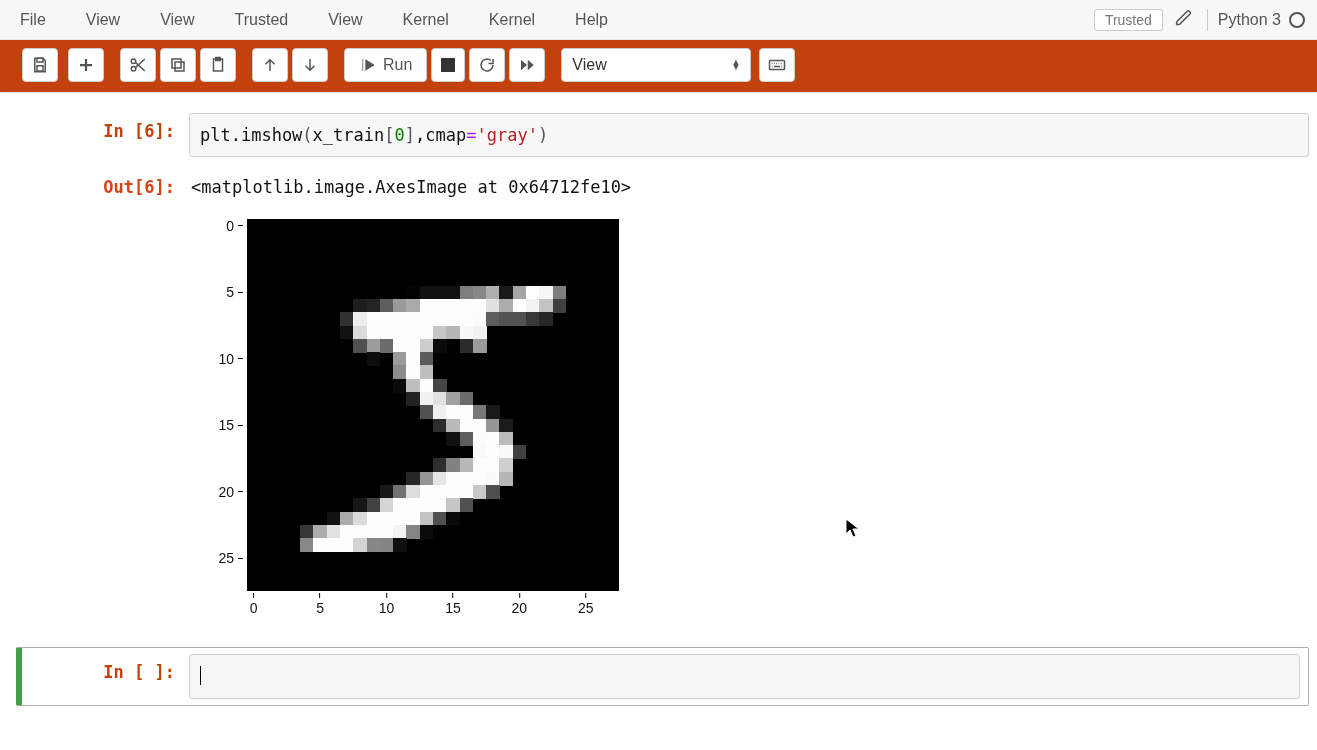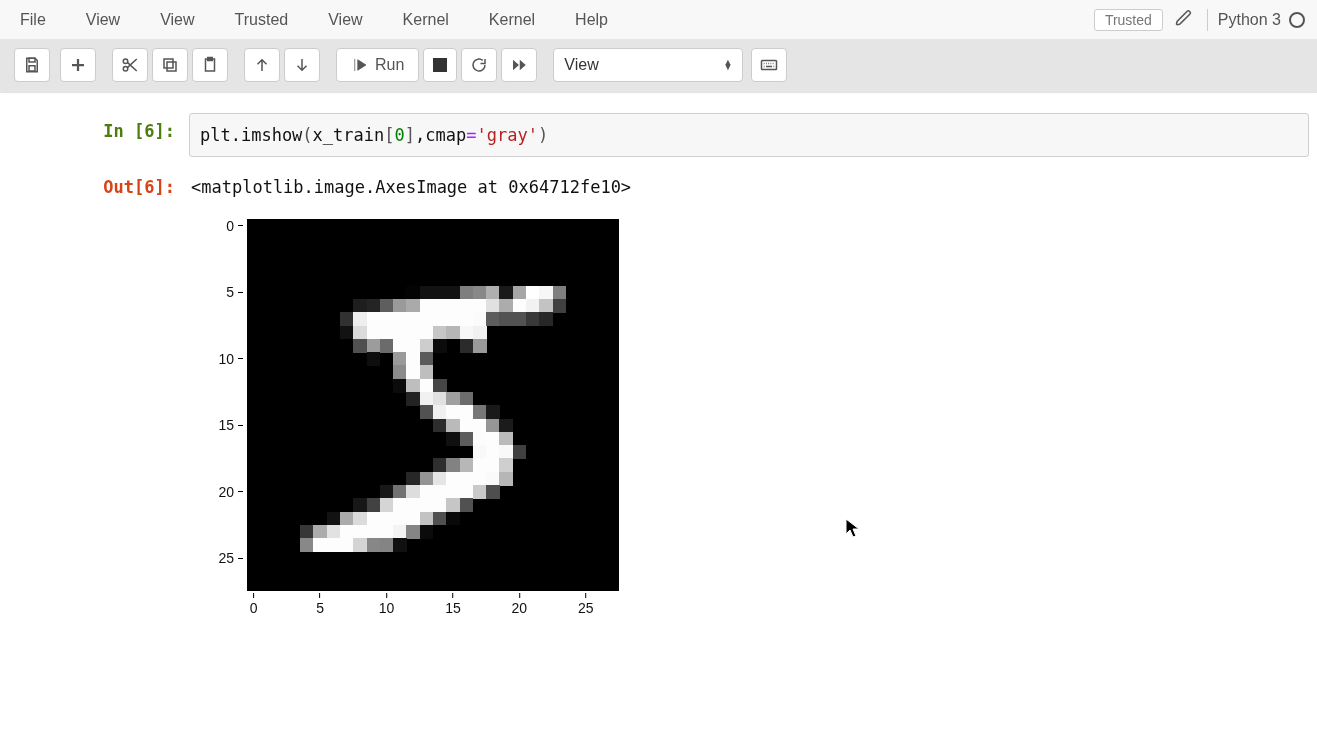--- a/index.html
+++ b/index.html
@@ -8,35 +8,35 @@
   .menubar { display:flex; align-items:center; height:40px; border-bottom:1px solid #e5e5e5; background:#f8f8f8; padding:0 8px 0 0; }
   .menubar .menu { display:flex; }
   .menubar .menu-item { padding:9px 20px; font-size:16px; color:#555; cursor:pointer; }
   .menubar .spacer { flex:1; }
   .trusted { border:1px solid #ccc; border-radius:3px; padding:2px 10px; font-size:14px; color:#777; margin-right:12px; background:#fff; }
   .pencil { font-size:16px; color:#555; margin-right:14px; cursor:pointer; }
   .vert-sep { width:1px; height:22px; background:#ccc; margin-right:10px; }
   .kernel-name { font-size:16px; color:#555; margin-right:8px; }
   .kernel-indicator { width:16px; height:16px; border:2px solid #555; border-radius:50%; margin-right:4px; }
   
-  .toolbar { display:flex; align-items:center; padding:8px 6px 10px 12px; border-bottom:1px solid #e5e5e5; background:#e5e5e5; box-shadow:0 3px 3px -3px rgba(0,0,0,.05); }
+  .toolbar { display:flex; align-items:center; padding:8px 6px 10px 20px; border-bottom:1px solid #e5e5e5; background:#c2410c; box-shadow:0 3px 3px -3px rgba(0,0,0,.05); }
   .btn { display:inline-flex; align-items:center; justify-content:center; min-width:34px; height:34px; border:1px solid #ccc; border-radius:4px; background:#fff; margin:0 2px; padding:0 8px; cursor:pointer; color:#555; font-size:16px; }
   .btn.run-btn { padding:0 14px; }
   .btn.run-btn span.label { margin-left:6px; font-size:16px; }
   .btn-group { display:inline-flex; margin:0 6px; }
   .select-celltype { display:inline-flex; align-items:center; justify-content:space-between; width:190px; height:34px; border:1px solid #ccc; border-radius:4px; padding:0 10px; margin:0 6px 0 8px; font-size:16px; background:#fff; cursor:pointer; }
   .select-celltype .caret { display:flex; flex-direction:column; line-height:5px; font-size:9px; color:#555; }
   
   .ico { display:inline-flex; width:18px; height:18px; align-items:center; justify-content:center; }
   .ico svg { width:18px; height:18px; }
   
   .notebook { padding:18px 0 0 0; }
   .cell { display:flex; padding:2px 8px 4px 16px; }
   .prompt-col { width:165px; flex-shrink:0; padding:8px 6px 0 0; font-family:"Menlo","Consolas","DejaVu Sans Mono",monospace; font-size:17px; text-align:right; }
-  .prompt-in { color:#4d7c0f; font-weight:bold; }
+  .prompt-in { color:#c2410c; font-weight:bold; }
   .prompt-out { color:#D84315; font-weight:bold; }
   .cell-body { flex:1;margin-left:8px; }
   .code-input { border:1px solid #cfcfcf; border-radius:3px; background:#f7f7f7; padding:8px 10px; font-family:"Menlo","Consolas","DejaVu Sans Mono",monospace; font-size:17px; line-height:1.55; }
   .code-input.empty { min-height:26px; }
   .output-text { font-family:"Menlo","Consolas","DejaVu Sans Mono",monospace; font-size:17px; padding:8px 0 6px 2px; color:#111; }
   
   .tok-id{color:#111} .tok-punc{color:#111} .tok-paren{color:#555} .tok-num{color:#008000} .tok-op{color:#AA22FF;font-weight:normal} .tok-str{color:#BA2121}
   
   .plot-wrap { margin:16px 0 0 10px; position:relative; width:440px; }
   .axes { position:relative; width:420px; height:400px; }
@@ -423,19 +423,27 @@
               <div class="tick" style="left:338.7857142857143px">
                 <span class="mark"></span>
                 <span>25</span>
               </div>
             </div>
         </div>
       </div>
     </div>
   </div>
 
+  <div class="cell selected">
+    <div class="prompt-col prompt-in">In [ ]:</div>
+    <div class="cell-body">
+      <div class="code-input empty">
+        <span></span><span class="cursor-bar"></span>
+      </div>
+    </div>
+  </div>
 
   <div class="mouse">
     <svg width="16" height="20" viewBox="0 0 16 20">
         <path d="M1 1l0 15 4-4 3 7 3-1-3-7 6 0z" fill="#000" stroke="#fff" stroke-width="1"></path>
       </svg>
   </div>
 </div>
 
 </body></html>

